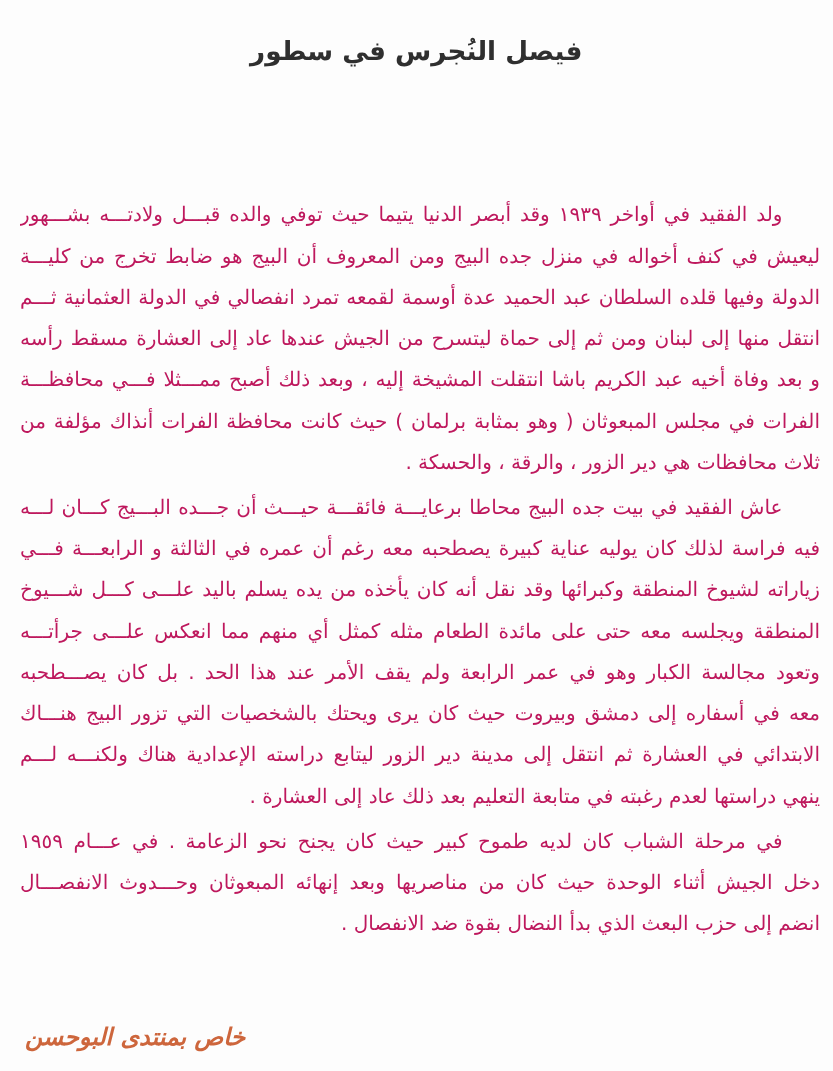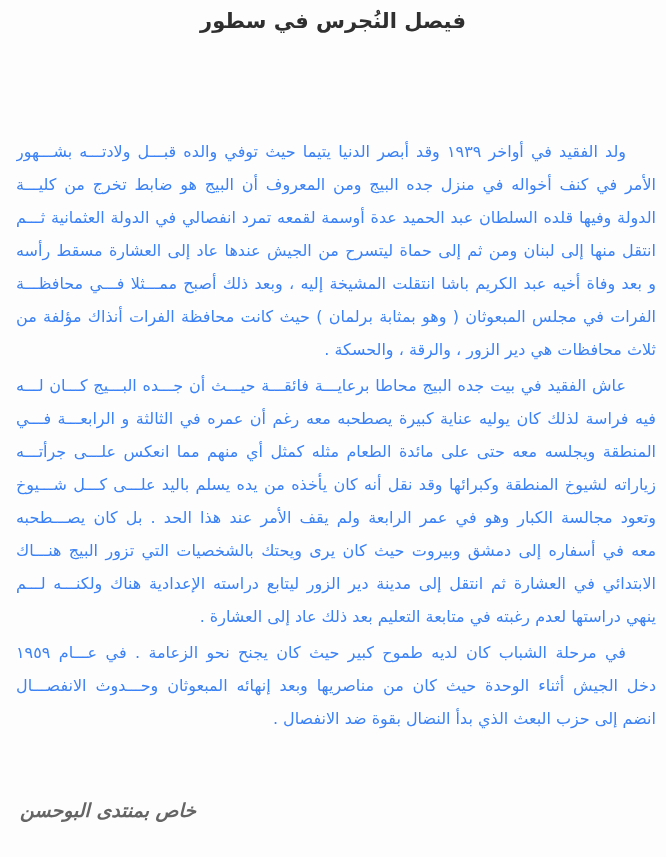--- a/index.html
+++ b/index.html
@@ -12,38 +12,39 @@
     background: #fdfdfd;
     position: relative;
     overflow: hidden;
     font-family: "DejaVu Sans", sans-serif;
     color: #3b3b3b;
   }
   .page {
     width: 666px;
     height: 829px;
     position: relative;
+    margin-top: 20px;
   }
   .doc-title {
     direction: rtl;
     text-align: center;
     font-weight: 700;
     font-size: 21px;
     color: #2f2f2f;
     padding-top: 9px;
     letter-spacing: 0.5px;
   }
   .content {
     direction: rtl;
     unicode-bidi: embed;
     margin-top: 102px;
     padding: 0 10px 0 16px;
     font-size: 16px;
     line-height: 33px;
-    color: #3b82f6;
+    color: #be185d;
   }
   .para {
     margin: 0 0 3px 0;
   }
   .line {
     text-align: justify;
     text-align-last: justify;
     white-space: nowrap;
     overflow: hidden;
   }
@@ -53,50 +54,50 @@
   .line.last {
     text-align-last: right;
   }
   .watermark {
     position: absolute;
     left: 20px;
     bottom: 8px;
     direction: rtl;
     font-size: 19px;
     font-weight: 700;
-    color: #404040;
+    color: #c2410c;
     opacity: 0.8;
     letter-spacing: 1px;
     font-style: italic;
   }
 </style>
 </head>
 <body>
 
 <div class="page">
 
   <div class="doc-title">فيصل النُجرس في سطور</div>
 
   <div class="content">
 
     <div class="para">
       <div class="line first">ولد الفقيد في أواخر ١٩٣٩ وقد أبصر الدنيا يتيما حيث توفي والده قبـــل ولادتـــه بشـــهور</div>
-      <div class="line">الأمر في كنف أخواله في منزل جده البيج ومن المعروف أن البيج هو ضابط تخرج من كليـــة</div>
+      <div class="line">ليعيش في كنف أخواله في منزل جده البيج ومن المعروف أن البيج هو ضابط تخرج من كليـــة</div>
       <div class="line">الدولة وفيها قلده السلطان عبد الحميد عدة أوسمة لقمعه تمرد انفصالي في الدولة العثمانية ثـــم</div>
       <div class="line">انتقل منها إلى لبنان ومن ثم إلى حماة ليتسرح من الجيش عندها عاد إلى العشارة مسقط رأسه</div>
       <div class="line">و بعد وفاة أخيه عبد الكريم باشا انتقلت المشيخة إليه ، وبعد ذلك أصبح ممـــثلا فـــي محافظـــة</div>
       <div class="line">الفرات في مجلس المبعوثان ( وهو بمثابة برلمان ) حيث كانت محافظة الفرات أنذاك مؤلفة من</div>
       <div class="line last">ثلاث محافظات هي دير الزور ، والرقة ، والحسكة .</div>
     </div>
 
     <div class="para">
       <div class="line first">عاش الفقيد في بيت جده البيج محاطا برعايـــة فائقـــة حيـــث أن جـــده البـــيج كـــان لـــه</div>
       <div class="line">فيه فراسة لذلك كان يوليه عناية كبيرة يصطحبه معه رغم أن عمره في الثالثة و الرابعـــة فـــي</div>
+      <div class="line">زياراته لشيوخ المنطقة وكبرائها وقد نقل أنه كان يأخذه من يده يسلم باليد علـــى كـــل شـــيوخ</div>
       <div class="line">المنطقة ويجلسه معه حتى على مائدة الطعام مثله كمثل أي منهم مما انعكس علـــى جرأتـــه</div>
-      <div class="line">زياراته لشيوخ المنطقة وكبرائها وقد نقل أنه كان يأخذه من يده يسلم باليد علـــى كـــل شـــيوخ</div>
       <div class="line">وتعود مجالسة الكبار وهو في عمر الرابعة ولم يقف الأمر عند هذا الحد . بل كان يصـــطحبه</div>
       <div class="line">معه في أسفاره إلى دمشق وبيروت حيث كان يرى ويحتك بالشخصيات التي تزور البيج هنـــاك</div>
       <div class="line">الابتدائي في العشارة ثم انتقل إلى مدينة دير الزور ليتابع دراسته الإعدادية هناك ولكنـــه لـــم</div>
       <div class="line last">ينهي دراستها لعدم رغبته في متابعة التعليم بعد ذلك عاد إلى العشارة .</div>
     </div>
 
     <div class="para">
       <div class="line first">في مرحلة الشباب كان لديه طموح كبير  حيث كان يجنح نحو الزعامة . في عـــام ١٩٥٩</div>
       <div class="line">دخل الجيش أثناء الوحدة حيث كان من مناصريها وبعد إنهائه المبعوثان وحـــدوث الانفصـــال</div>
       <div class="line last">انضم إلى حزب البعث الذي بدأ النضال بقوة ضد الانفصال .</div>

